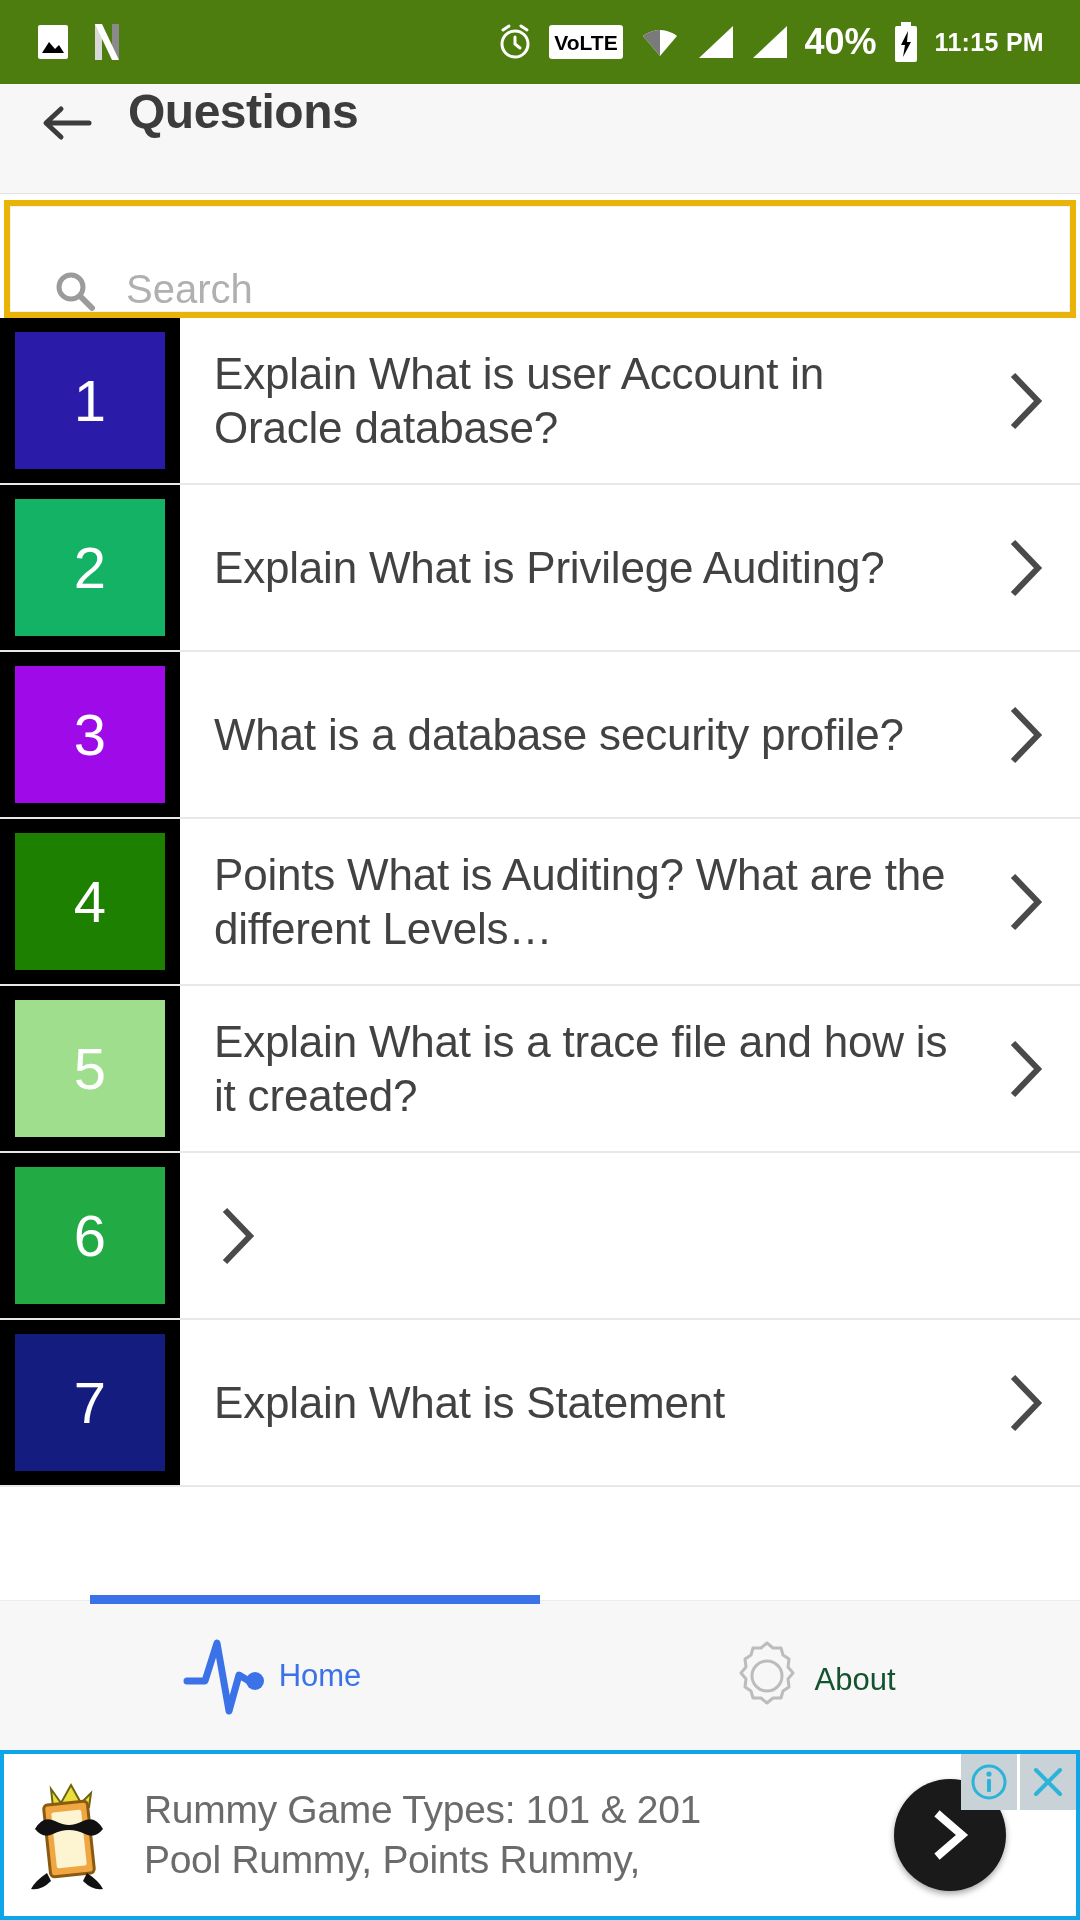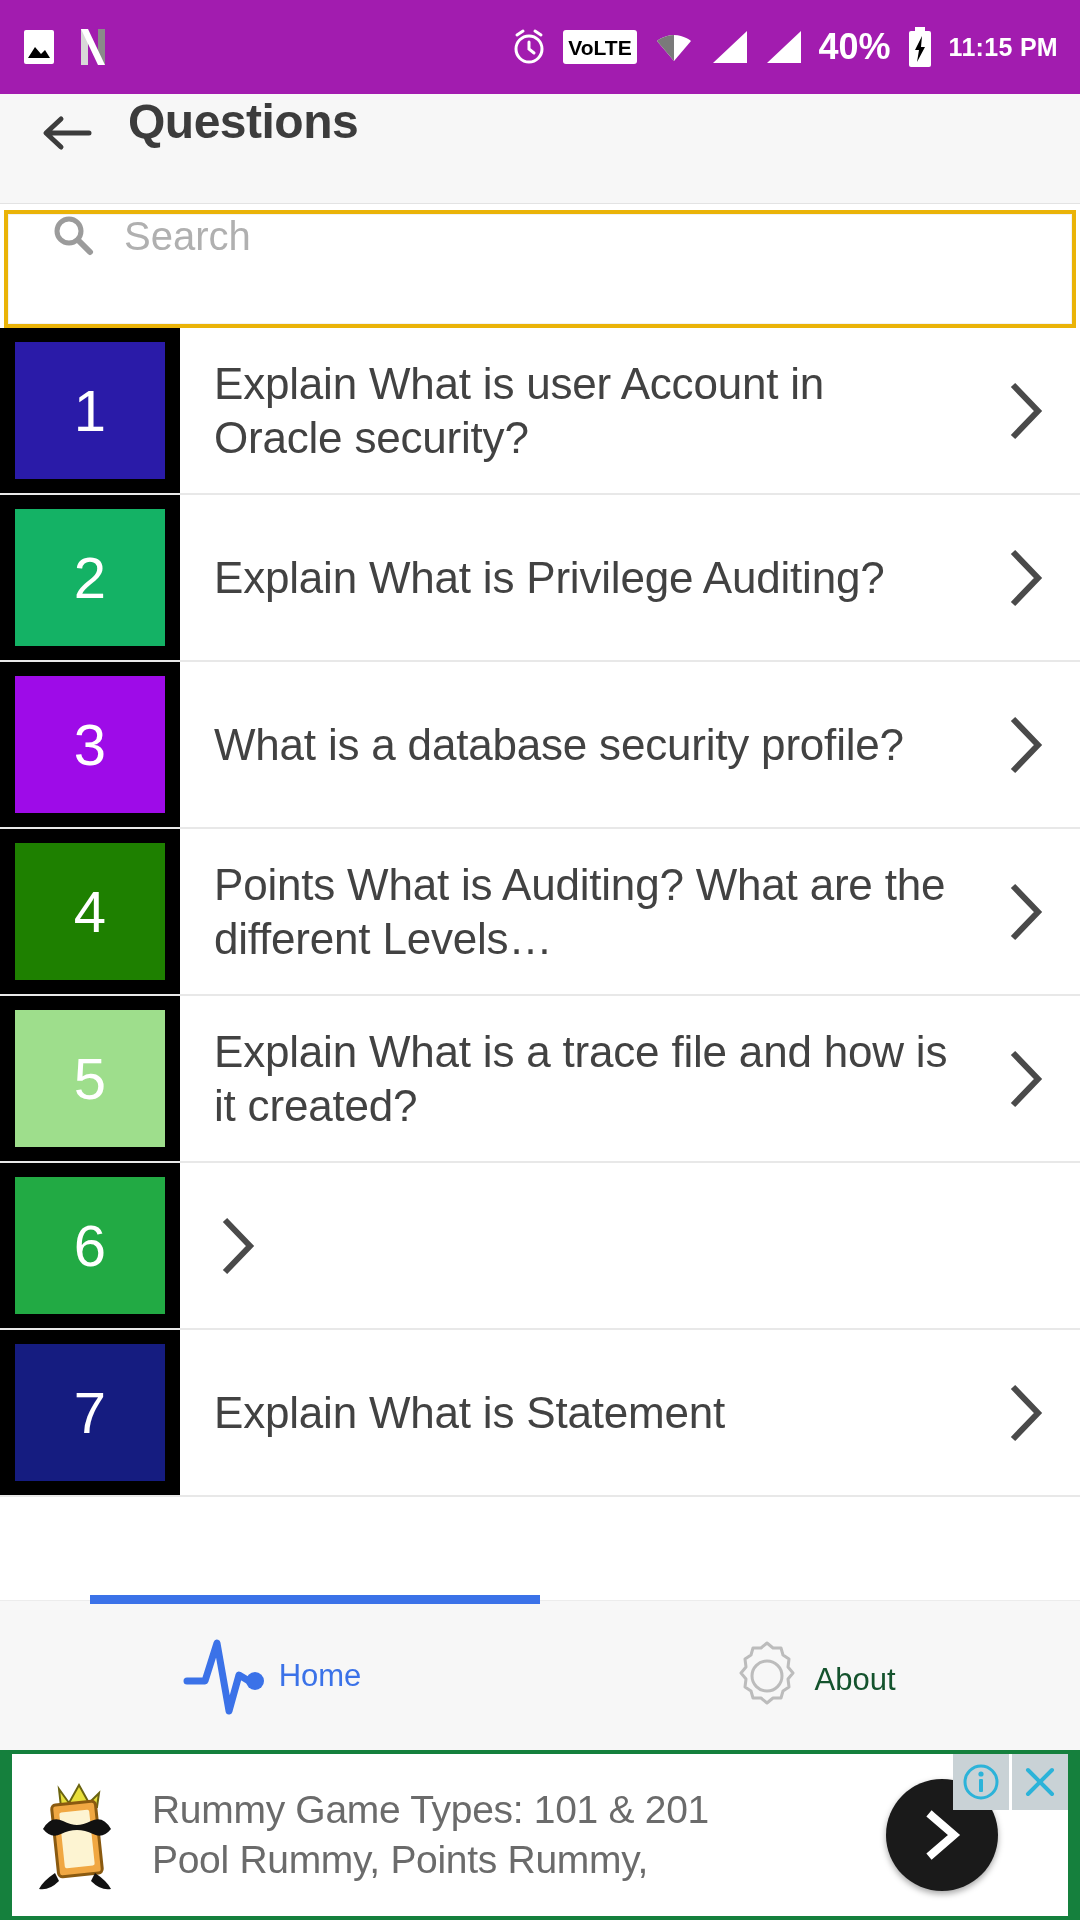--- a/index.html
+++ b/index.html
@@ -6,22 +6,22 @@
   html,body { width:1080px; height:1920px; }
   body {
     font-family:"Liberation Sans", sans-serif;
     background:#ffffff;
     overflow:hidden;
     position:relative;
   }
 
   
   .status-bar{
-    height:94px; background:#a21caf; color:#fff;
-    display:flex; align-items:center; padding:0 22px;
+    height:84px; background:#4d7c0f; color:#fff;
+    display:flex; align-items:center; padding:0 36px;
     position:relative;
   }
   .sb-left{ display:flex; align-items:center; gap:22px; }
   .sb-right{ display:flex; align-items:center; gap:16px; margin-left:auto; }
   .sb-icon{ display:inline-flex; align-items:center; justify-content:center; }
   .sb-time{ font-size:25px; font-weight:700; letter-spacing:.3px; }
   .sb-batt-txt{ font-size:36px; font-weight:700; }
 
   
   .app-bar{
@@ -29,22 +29,22 @@
     display:flex; padding-left:28px;
     border-bottom:1px solid #e3e3e3;
   }
   .back-btn{ width:78px; height:78px; display:flex; align-items:center; justify-content:center; }
   .app-title{ font-size:48px; font-weight:700; color:#3c3c3c; margin-left:22px; letter-spacing:-.5px; }
 
   
   .search-wrap{ padding:6px 4px 0 4px; background:#fff; }
   .search-box{
     height:118px; background:#fff;
-    border:4px solid #eab308;
-    display:flex; align-items:flex-start; padding-left:44px;
+    border:6px solid #eab308;
+    display:flex; align-items:flex-end; padding-left:44px;
     box-shadow:0 0 0 1px #f2f2f2 inset;
   }
   .search-ph{ font-size:40px; color:#b0b0b0; margin-left:30px; }
 
   
   .list{ background:#fff; }
   .row{
     display:flex; align-items:stretch;
     border-bottom:2px solid #e8e8e8;
     background:#fff; min-height:167px;
@@ -86,22 +86,22 @@
     flex:1; display:flex; flex-direction:row;
     align-items:center; justify-content:center; gap:4px;
   }
   .nav-label{ font-size:31px; }
   .nav-item.active .nav-label{ color:#3b72e8; }
   .nav-item.inactive .nav-label{ color:#14532d;margin-top:8px; }
 
   
   .ad{
     position:absolute; left:0; right:0; bottom:0;
-    height:170px; background:#15803d;
-    padding:4px 8px;
+    height:170px; background:#0ea5e9;
+    padding:4px 0;
   }
   .ad-inner{
     height:100%; background:#fff;
     display:flex; align-items:center; position:relative;
     margin:0 4px;
   }
   .ad-mascot{ width:130px; flex:0 0 130px; display:flex; align-items:center; justify-content:center; }
   .ad-text{ flex:1; padding-left:10px; }
   .ad-line{ font-size:39px; color:#6b6b6b; line-height:1.28; letter-spacing:-.3px; }
   .ad-cta{
@@ -195,21 +195,21 @@
     </svg>
     <span class="search-ph">Search</span>
   </div>
 </div>
 
 <div class="list" id="list">
     <div class="row">
       <div class="badge-cell">
         <div class="badge" style="background:#2A1BA8">1</div>
       </div>
-      <div class="row-text">Explain What is user Account in Oracle security?</div>
+      <div class="row-text">Explain What is user Account in Oracle database?</div>
       <div class="chev-cell">
         <svg width="60" height="72" viewBox="0 0 60 72">
           <path d="M19 10 L44 36 L19 62" stroke="#4a4a4a" stroke-width="6" fill="none" stroke-linecap="butt" stroke-linejoin="miter"></path>
         </svg>
       </div>
     </div>
     <div class="row">
       <div class="badge-cell">
         <div class="badge" style="background:#14B265">2</div>
       </div>

